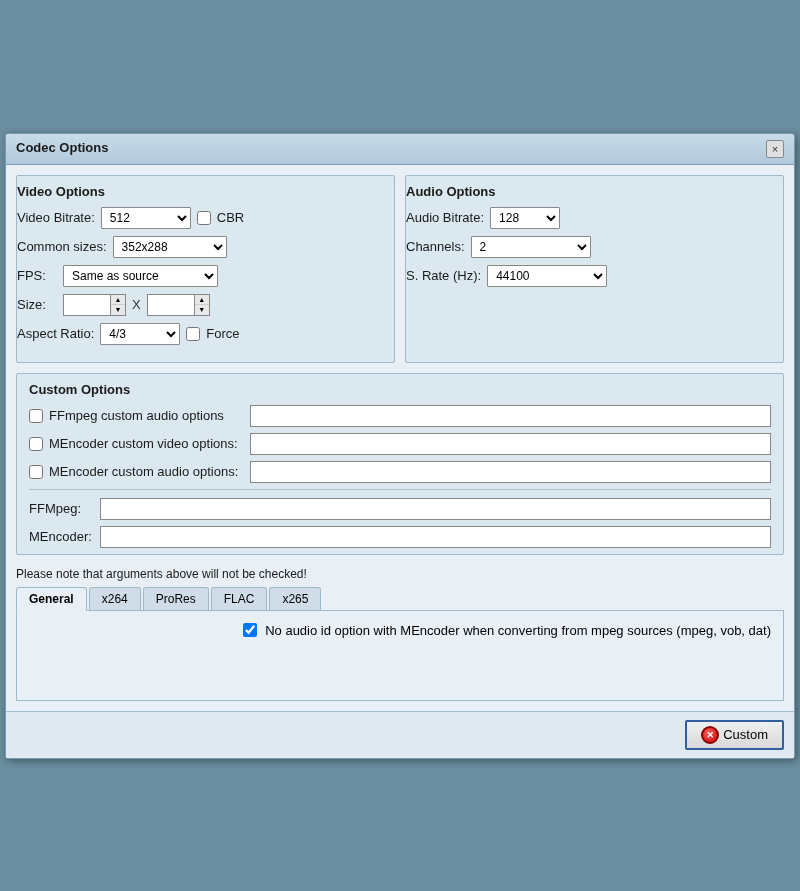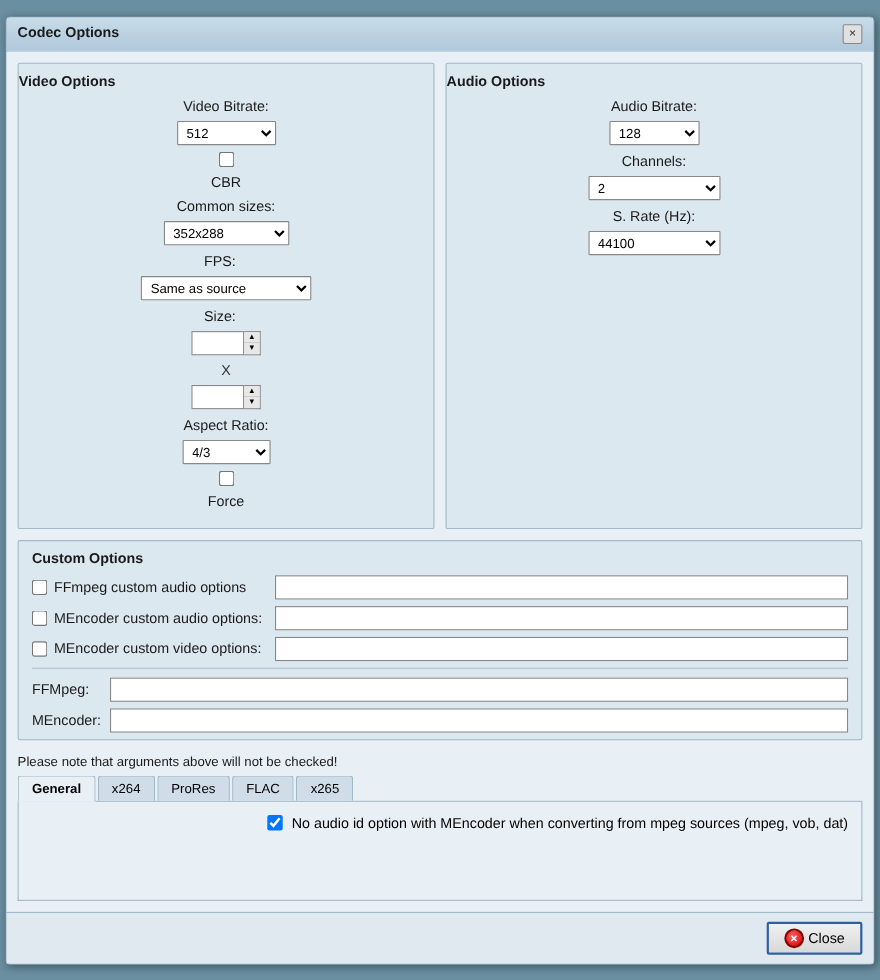--- a/index.html
+++ b/index.html
@@ -65,21 +65,20 @@
     .panel-title {
       font-weight: bold;
       margin-bottom: 8px;
       color: #1a1a1a;
     }
     .form-row {
       display: flex;
       align-items: center;
       margin-bottom: 7px;
       gap: 6px;
-      flex-direction: column;
     }
     .form-label {
       color: #1a1a1a;
       white-space: nowrap;
     }
     select {
       height: 22px;
       border: 1px solid #888;
       background: white;
       padding: 1px 4px;
@@ -327,21 +326,21 @@
           <input type="checkbox" style="">
           <span class="form-label">Force</span>
         </div>
       </div>
 
       <div class="panel">
         <div class="panel-title">Audio Options</div>
 
         <div class="form-row">
           <span class="form-label">Audio Bitrate:</span>
-          <select style="width:82px">
+          <select style="width:70px">
             <option>128</option><option>64</option><option>96</option><option>192</option><option>256</option>
           </select>
         </div>
 
         <div class="form-row">
           <span class="form-label">Channels:</span>
           <select style="width:120px">
             <option>2</option><option>1</option><option>4</option><option>6</option>
           </select>
         </div>
@@ -360,27 +359,27 @@
 
 
       <div class="custom-row">
         <input type="checkbox" style="">
         <span class="row-label form-label">FFmpeg custom audio options</span>
         <input type="text" class="inline-text-input" style="">
       </div>
 
       <div class="custom-row">
         <input type="checkbox" style="">
-        <span class="row-label form-label">MEncoder custom audio options:</span>
+        <span class="row-label form-label">MEncoder custom video options:</span>
         <input type="text" class="inline-text-input" style="">
       </div>
 
       <div class="custom-row">
         <input type="checkbox" style="">
-        <span class="row-label form-label">MEncoder custom video options:</span>
+        <span class="row-label form-label">MEncoder custom audio options:</span>
         <input type="text" class="inline-text-input" style="">
       </div>
 
       <div class="divider-row"></div>
 
       <div class="custom-row">
         <span class="form-label" style="min-width:65px">FFMpeg:</span>
         <input type="text" class="inline-text-input" style="">
       </div>
 
@@ -406,16 +405,16 @@
           <span class="checkbox-label">No audio id option with MEncoder when converting from mpeg sources (mpeg, vob, dat)</span>
         </div>
       </div>
     </div>
 
   </div>
 
   <div class="bottom-bar">
     <button class="close-dialog-btn">
       <span class="btn-icon"></span>
-      <span>Close</span>
+      <span>Custom</span>
     </button>
   </div>
 </div>
 
 </body></html>

